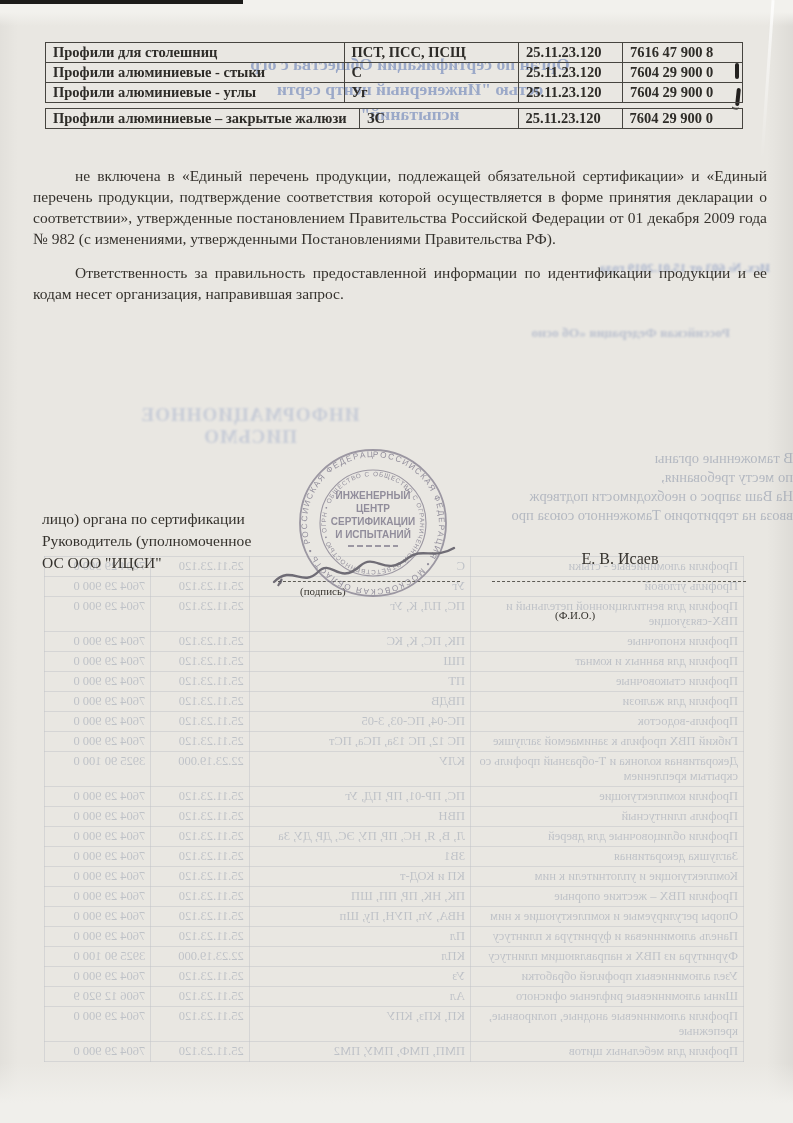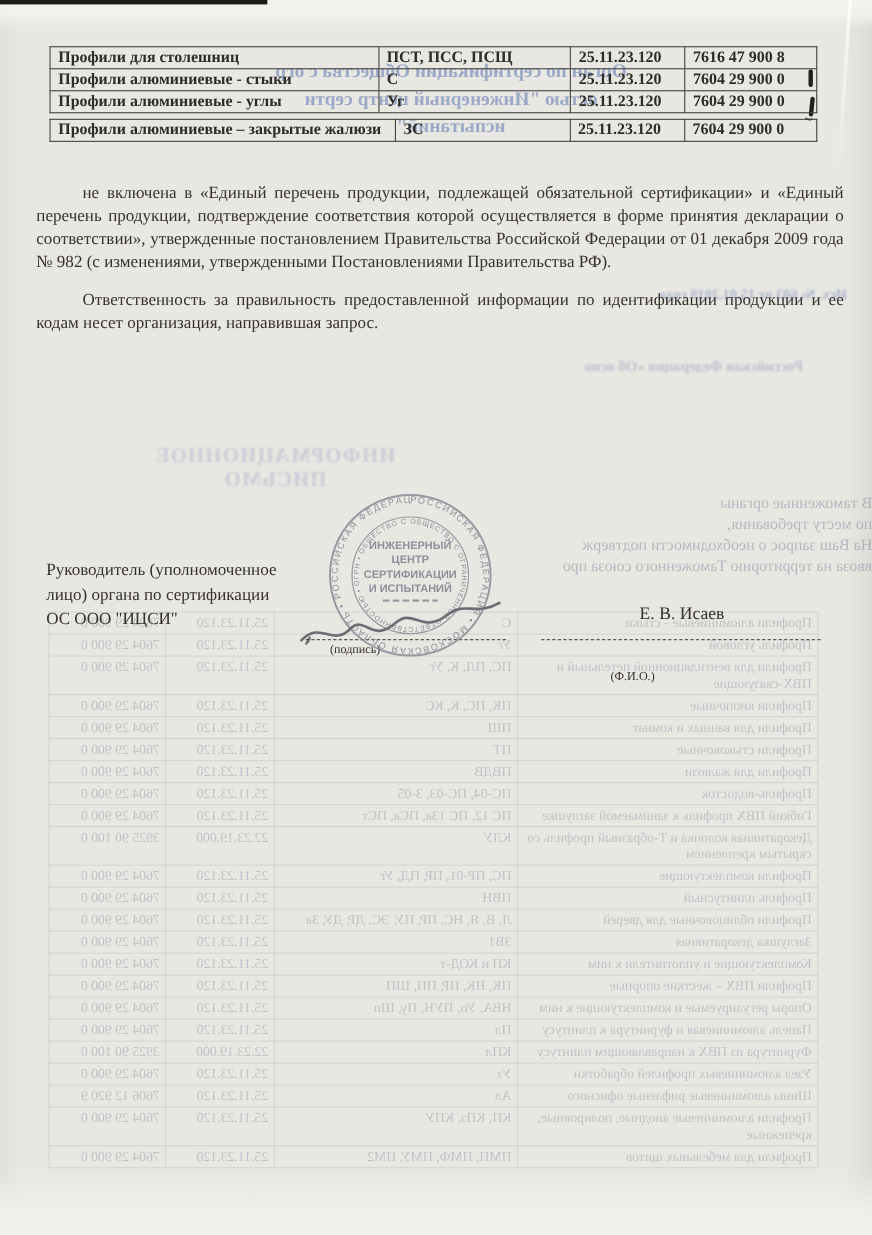--- a/index.html
+++ b/index.html
@@ -275,22 +275,22 @@
         </tbody>
       </table>
   </div>
 
   <div class="body-text">
     <p>не включена в «Единый перечень продукции, подлежащей обязательной сертификации» и «Единый перечень продукции, подтверждение соответствия которой осуществляется в форме принятия декларации о соответствии», утвержденные  постановлением Правительства Российской Федерации от 01 декабря 2009 года № 982 (с изменениями, утвержденными Постановлениями Правительства РФ).</p>
     <p class="gap">Ответственность за правильность предоставленной информации по идентификации продукции и ее кодам несет организация, направившая запрос.</p>
   </div>
 
   <div class="sig-left">
+    <div>лицо) органа по сертификации</div>
     <div>Руководитель (уполномоченное</div>
-    <div>лицо) органа по сертификации</div>
     <div>ОС ООО "ИЦСИ"</div>
   </div>
 
   <svg class="stamp" viewBox="0 0 212 168">
     <defs>
       <path id="ringOut" d="M 105 21 a 66 66 0 1 1 -0.01 0"></path>
       <path id="ringIn" d="M 105 40 a 47 47 0 1 1 -0.01 0"></path>
     </defs>
     <circle cx="105" cy="87" r="73" fill="none" stroke="#8b8694" stroke-width="1.8"></circle>
     <circle cx="105" cy="87" r="53" fill="none" stroke="#8b8694" stroke-width="1.1"></circle>

